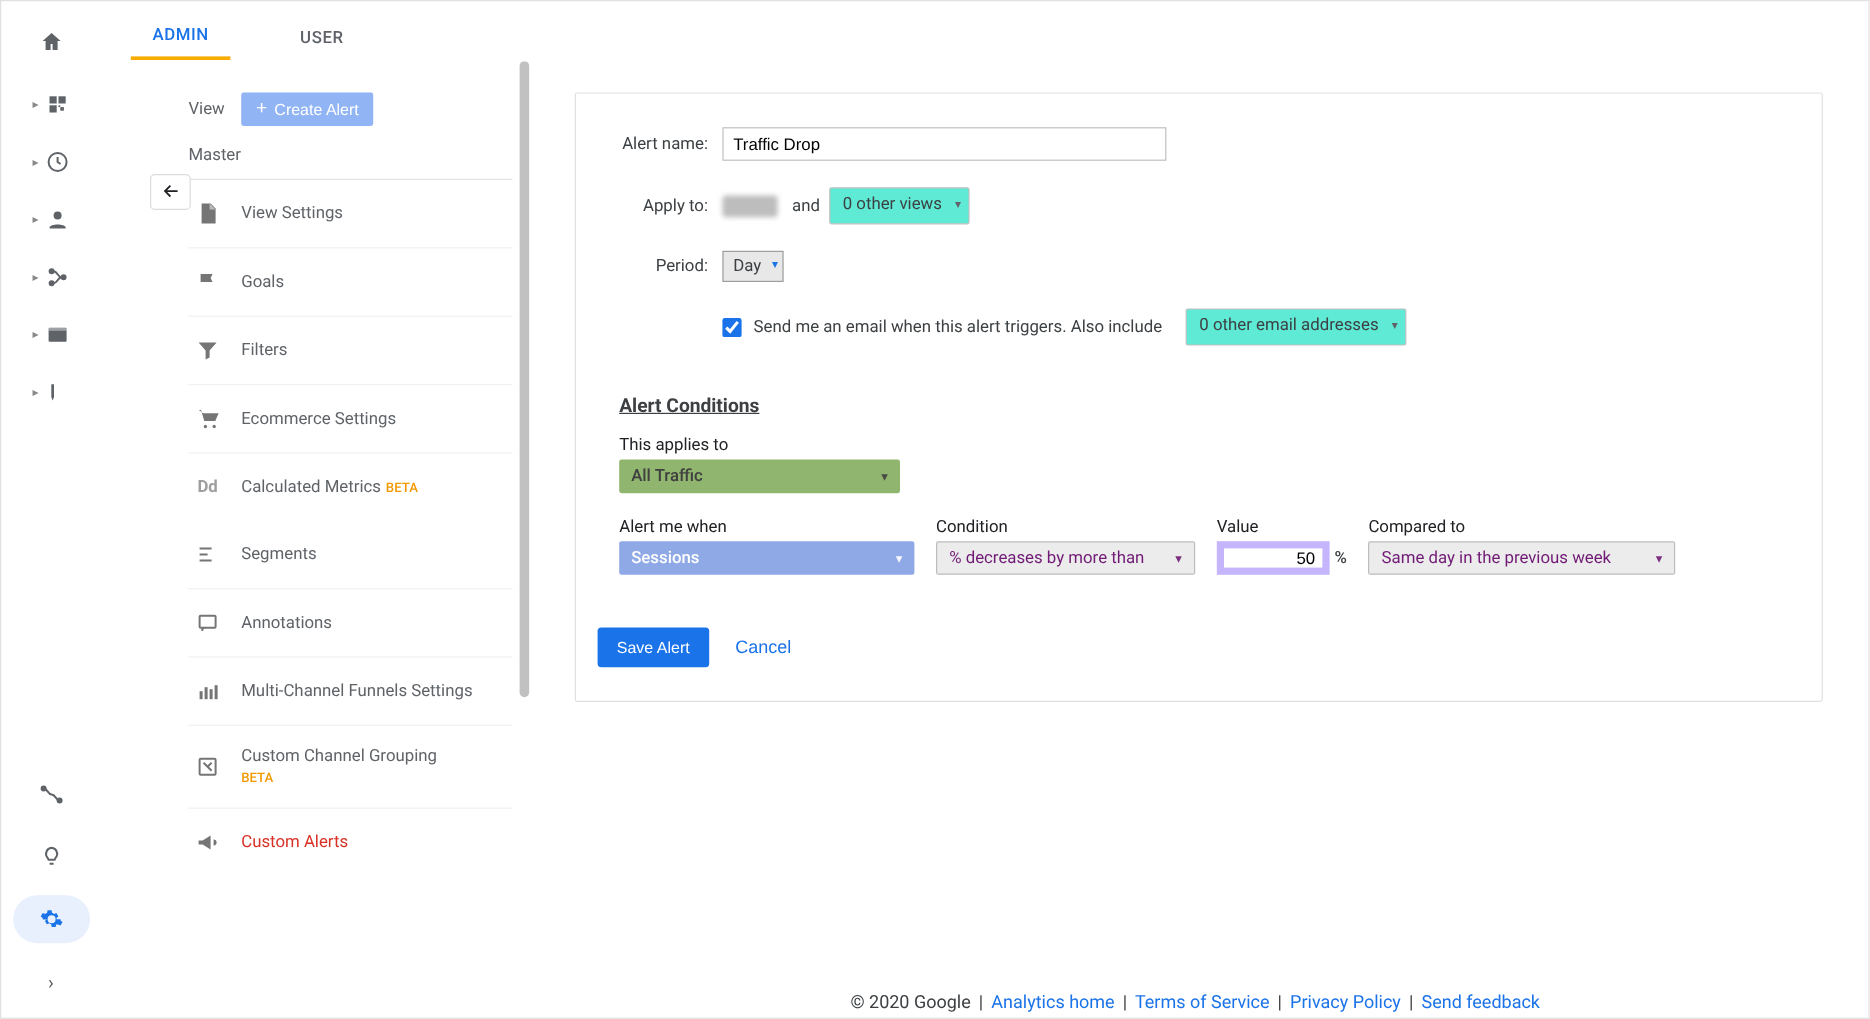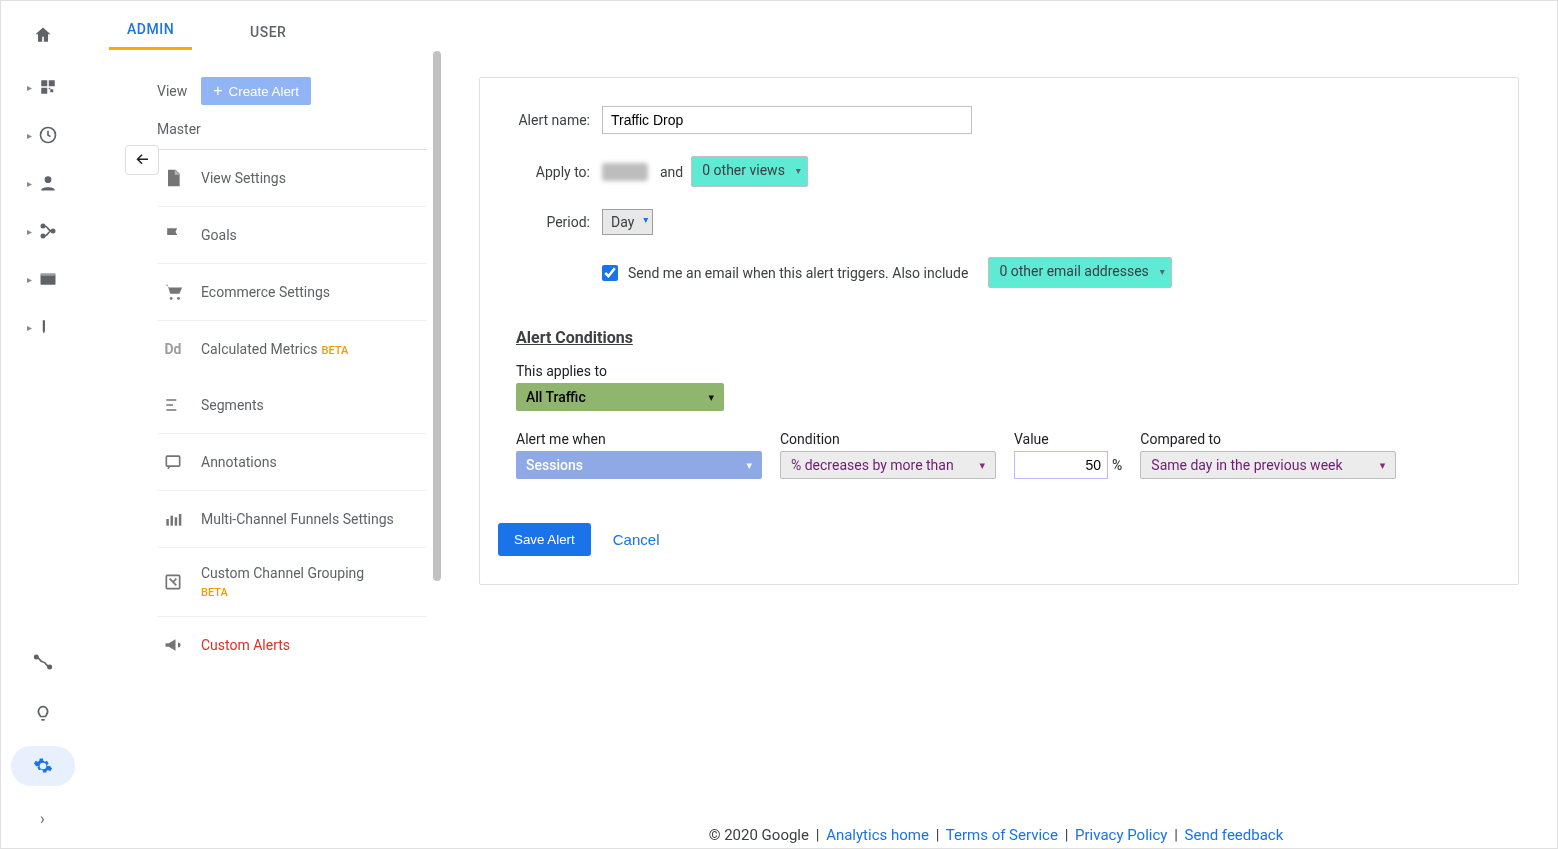--- a/index.html
+++ b/index.html
@@ -54,26 +54,26 @@
   .period-chip::after { content:"▾"; position:absolute; right:4px; font-size:10px; color:#1a73e8;}
   .checkbox-row { display:flex; align-items:center; margin-left:104px; gap:10px; margin-bottom:30px;}
   .checkbox { width:16px; height:16px; accent-color:#1a73e8;}
   .conditions { margin-top:40px;}
   .cond-title { font-weight:700; font-size:16px; margin-bottom:6px; margin-left:18px;text-decoration:underline;}
   .cond-row { display:flex; gap:18px; margin-left:18px; flex-wrap:wrap;}
   .cond-col { display:flex; flex-direction:column; gap:4px;margin-top:10px;}
   .cond-label { font-size:14px; color:#202124;}
   .dd { height:28px; display:flex; align-items:center; justify-content:space-between; padding:0 10px; font-weight:500; border-radius:2px; cursor:pointer; min-width:120px;}
   .dd::after { content:"▾"; font-size:11px; margin-left:8px; opacity:0.9;}
-  .dd-green { background:#8fb56e; color:#000000; width:208px;}
+  .dd-green { background:#8fb56e; color:#404040; width:234px;}
   .dd-blue { background:#8fa9e6; color:#fff; width:246px;}
   .dd-grey { background:#ececec; border:1px solid #bdbdbd; color:#701a75; font-weight:400;}
   .dd-grey.wide { width:216px;}
   .dd-grey.wider { width:256px;}
-  .value-input { width:94px; text-align:right; padding:4px 6px; border:1px solid #c4b5fd; height:28px; font-size:14px;}
+  .value-input { width:94px; text-align:right; padding:4px 6px; border:6px solid #c4b5fd; height:28px; font-size:14px;}
   .pct { margin-left:4px; font-weight:500;}
   .actions { margin-top:44px; display:flex; align-items:center; gap:22px;}
   .primary-btn { background:#1a73e8; color:#fff; border:none; padding:9px 16px; border-radius:3px; font-weight:500; cursor:pointer;}
   .link-btn { color:#1a73e8; cursor:pointer; background:none; border:none; font-size:15px;}
 
   .footer { position:absolute; bottom:4px; left:0; right:0; text-align:center; font-size:15px;}
   .footer a { color:#1a73e8; text-decoration:none; cursor:pointer;}
   .footer .sep { color:#3c4043; margin:0 3px;}
   .and-text { margin: 0 8px;}
   .email-text { margin-right: 10px;}
@@ -216,20 +216,28 @@
                 </span>
               <span class="side-label">View Settings</span>
             </div>
             <div class="side-item">
               <span class="side-icon">
                   <svg viewBox="0 0 24 24" width="20" height="20" fill="#757575">
                     <path d="M5 3v18M5 4h12l-2 4 2 4H5"></path>
                   </svg>
                 </span>
               <span class="side-label">Goals</span>
+            </div>
+            <div class="side-item">
+              <span class="side-icon">
+                  <svg viewBox="0 0 24 24" width="20" height="20" fill="#757575">
+                    <path d="M3 4h18l-7 8v7l-4 2v-9z"></path>
+                  </svg>
+                </span>
+              <span class="side-label">Filters</span>
             </div>
             <div class="side-item">
               <span class="side-icon">
                   <svg viewBox="0 0 24 24" width="22" height="22" fill="#757575">
                     <path d="M4 4h2l3 10h10l3-7H8"></path>
                     <circle cx="10" cy="19" r="1.5"></circle>
                     <circle cx="18" cy="19" r="1.5"></circle>
                   </svg>
                 </span>
               <span class="side-label">Ecommerce Settings</span>

